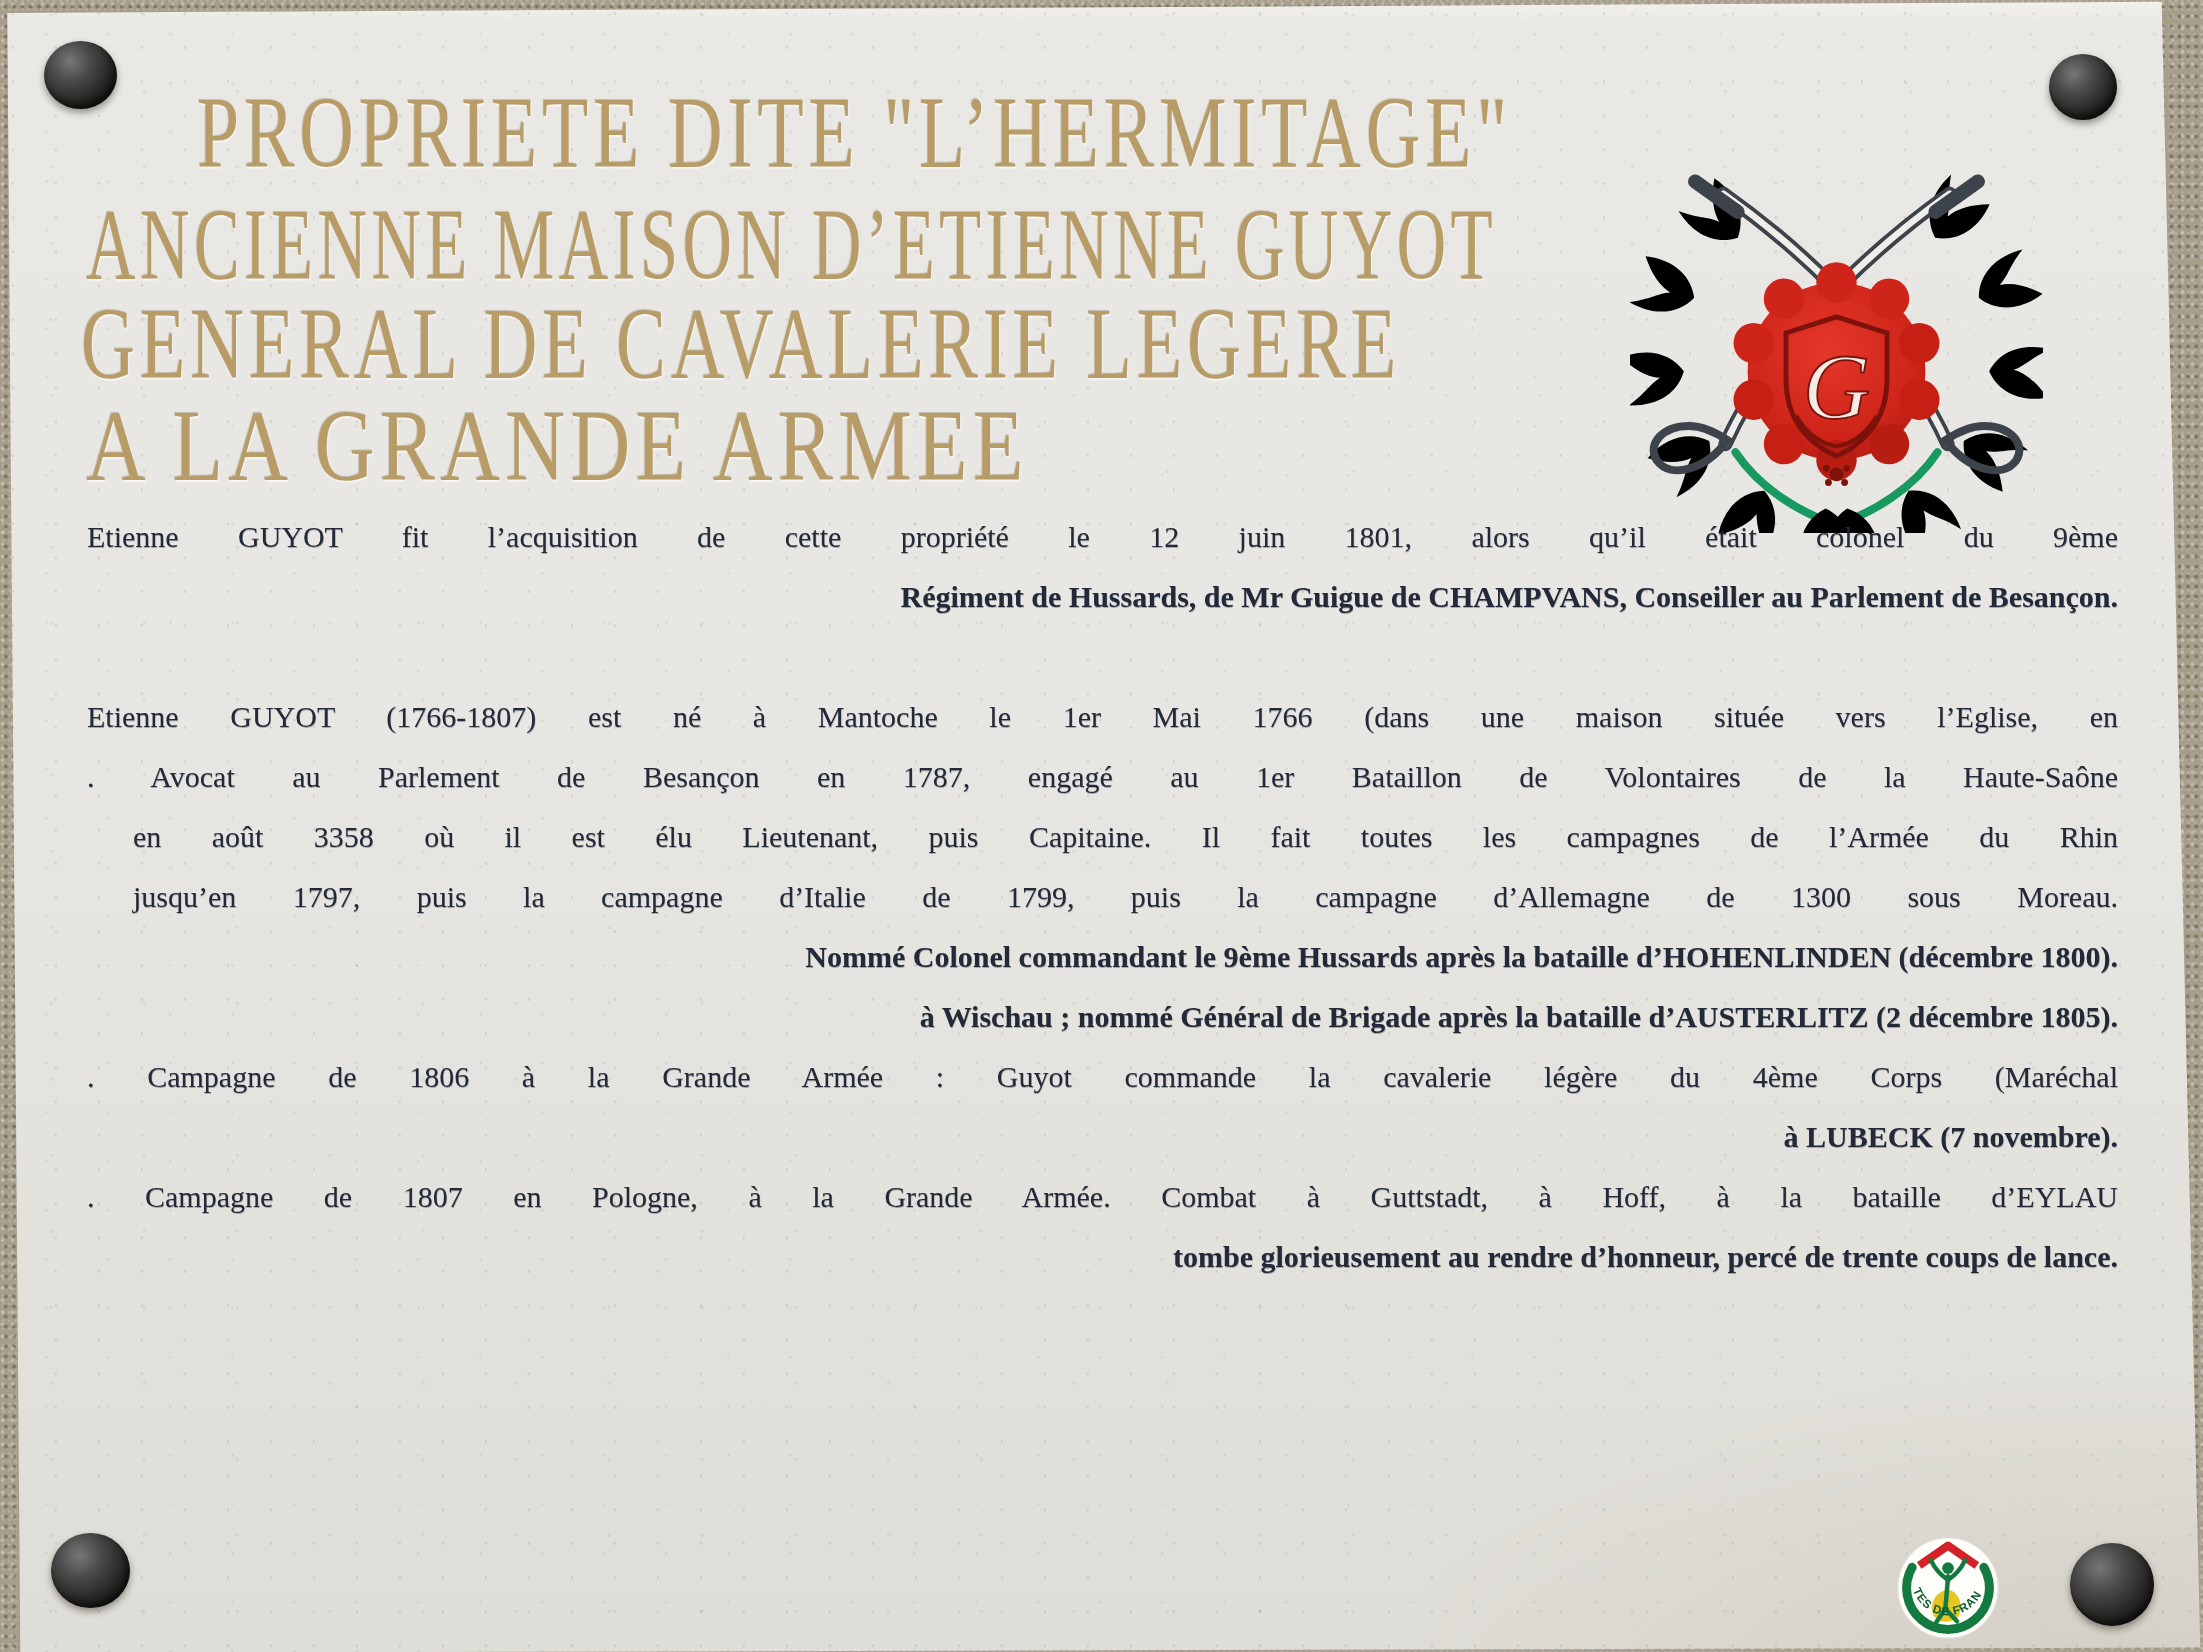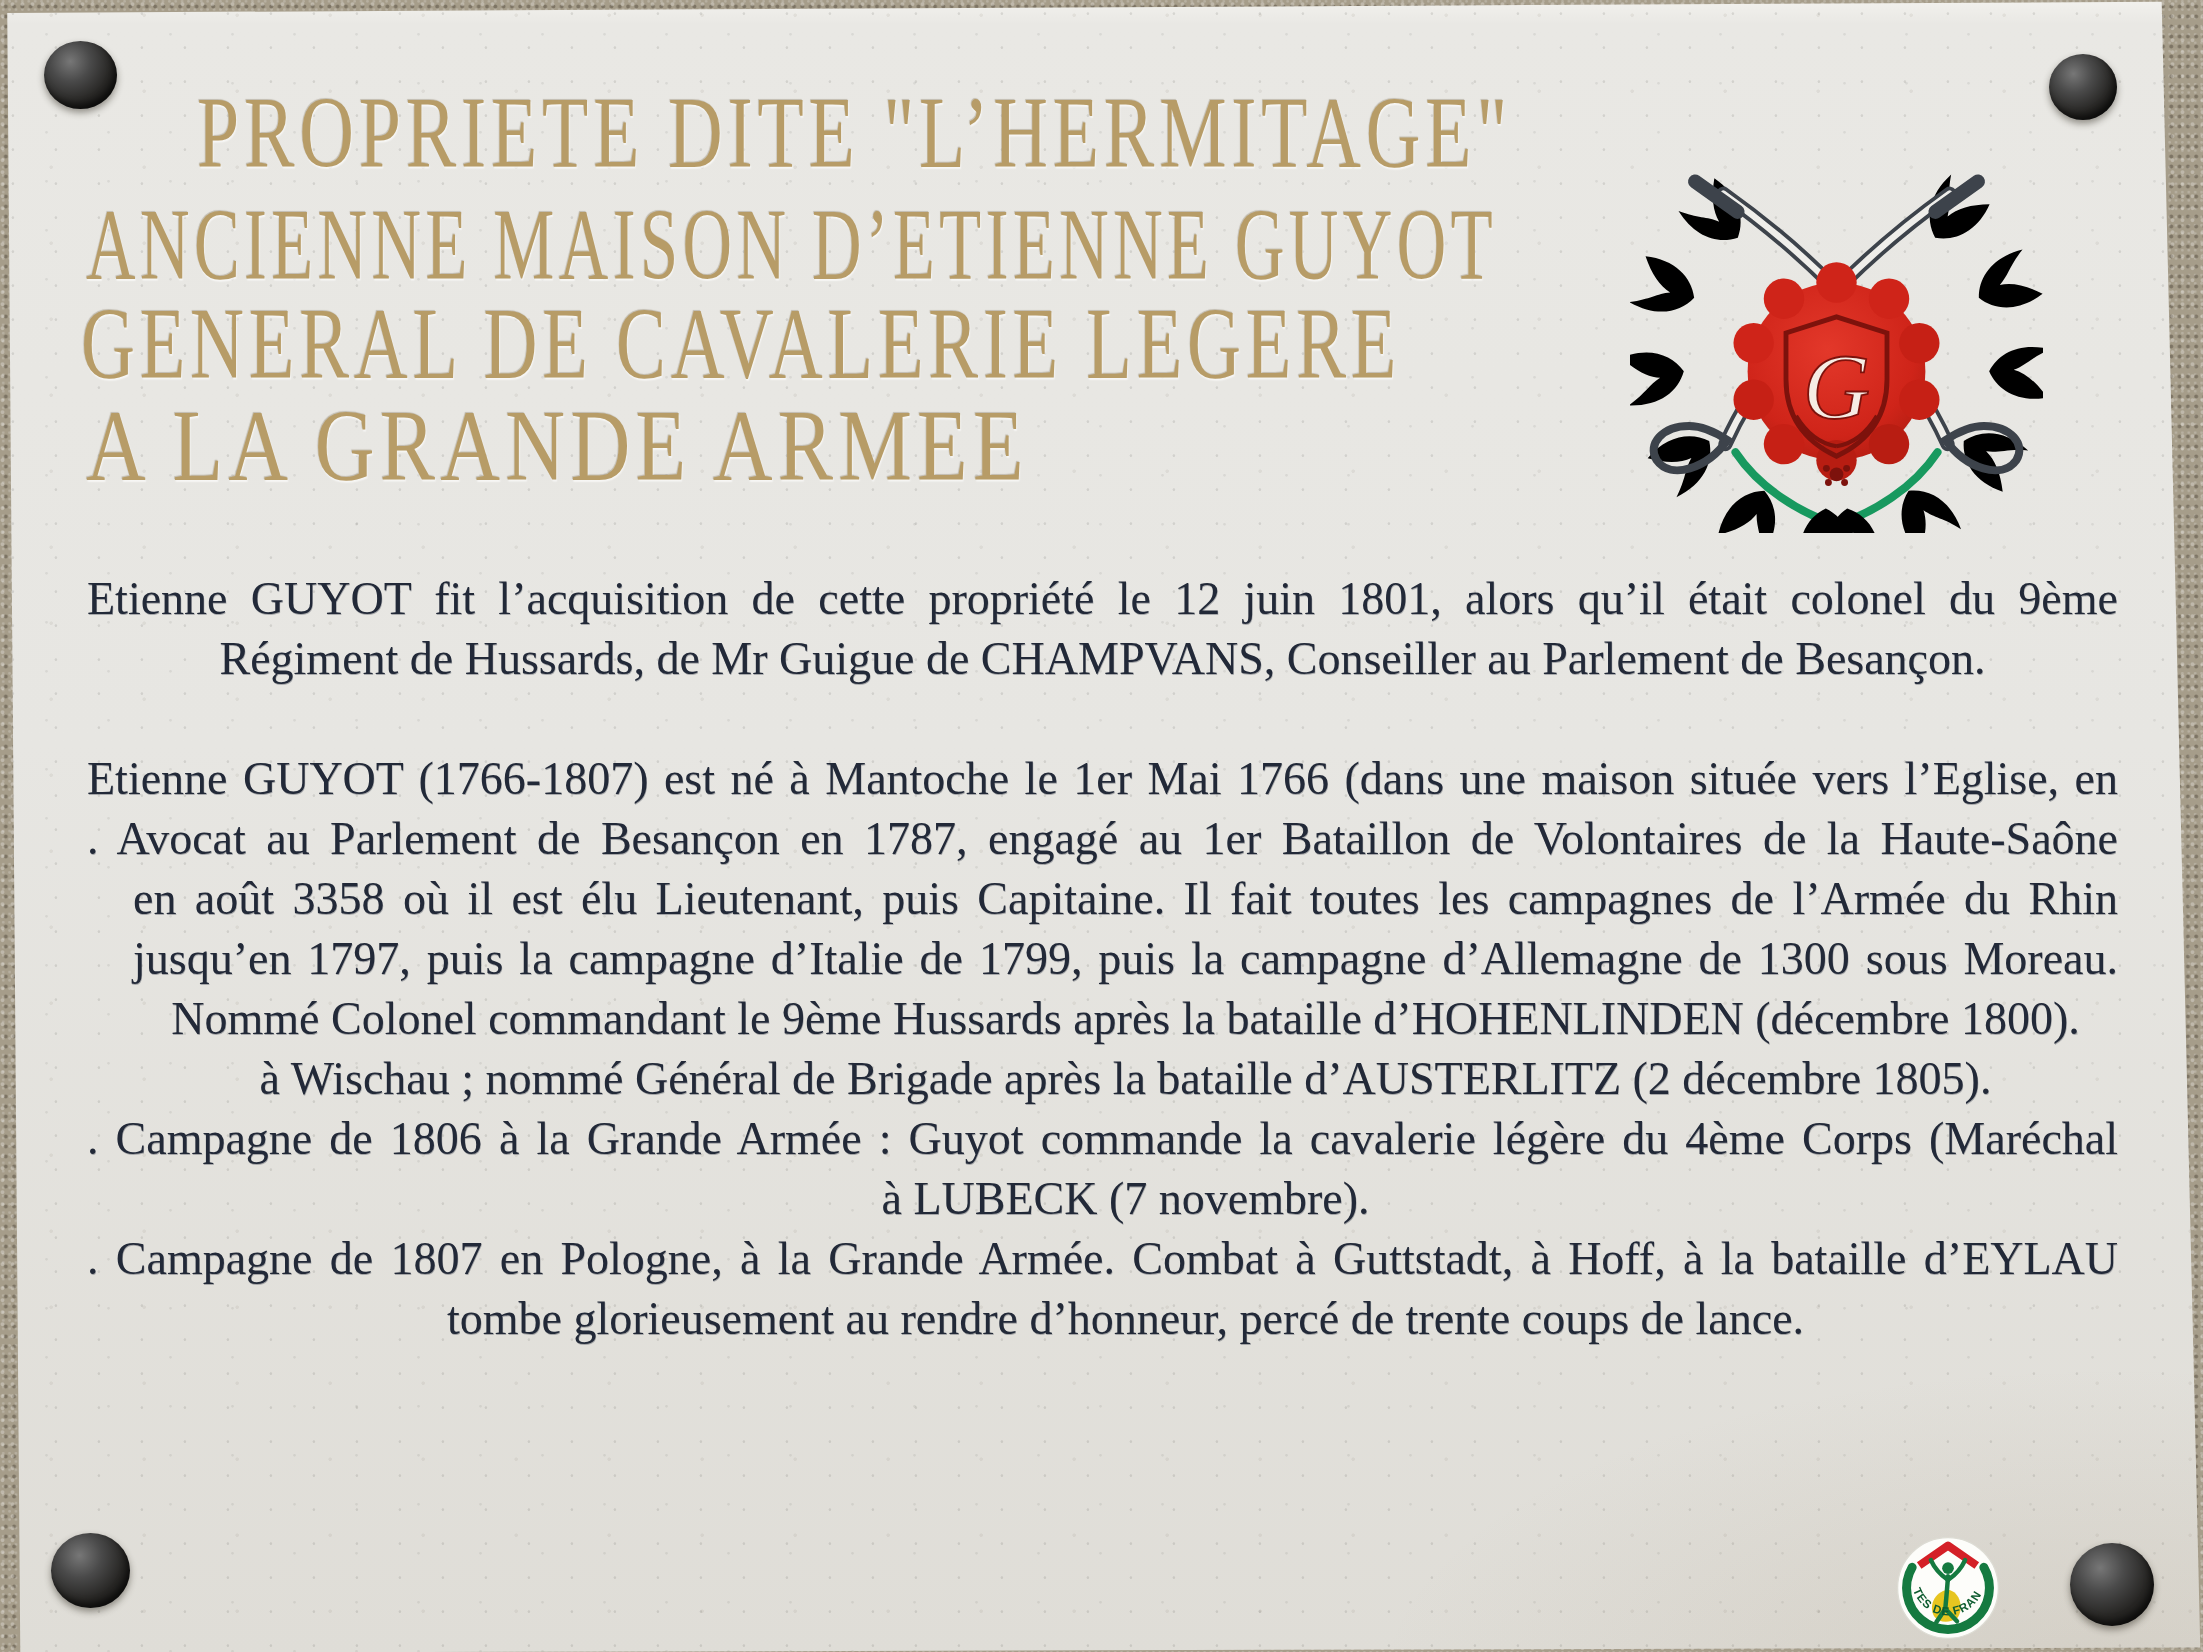--- a/index.html
+++ b/index.html
@@ -31,27 +31,27 @@
     letter-spacing:6.4px;color:#b79c67;
     transform-origin:0 50%;transform:scaleX(var(--sx,.75));
     text-shadow:0.9px 1.8px 1.8px rgba(255,255,255,.65), -0.9px -0.9px 0.9px rgba(96,78,46,.28);
   }
   .t1{left:197px;top:75px;--sx:.75;}
   .t2{left:86px;top:187px;--sx:.68;}
   .t3{left:81px;top:286px;--sx:.74;}
   .t4{left:86px;top:388px;--sx:.82;}
   
   .bodytext{
-    position:absolute;left:87px;top:572px;width:2031px;
-    font-size:46px;color:#222938;
+    position:absolute;left:87px;top:520px;width:2031px;
+    font-size:30px;color:#222938;
     text-shadow:0.5px 0.5px 0 rgba(34,41,56,.32);
   }
   .line{height:60px;white-space:nowrap;}
   .line.fill{text-align:justify;text-align-last:justify;white-space:normal;}
-  .line.last{text-align:center;}
+  .line.last{text-align:right;font-weight:bold;}
   .line.cont{padding-left:46px;}
   .line.blank{height:60px;}
   
   .screw{
     position:absolute;border-radius:50%;
     background:radial-gradient(circle at 36% 30%, #777 0%, #4a4a4a 30%, #262523 62%, #0d0d0c 95%);
     box-shadow:0 3.7px 7.3px rgba(40,35,25,.45), inset -2.8px -4.6px 6.4px rgba(0,0,0,.55);
   }
   .screw.tl{left:44px;top:41px;width:73px;height:68px;}
   .screw.tr{left:2049px;top:54px;width:68px;height:66px;}

